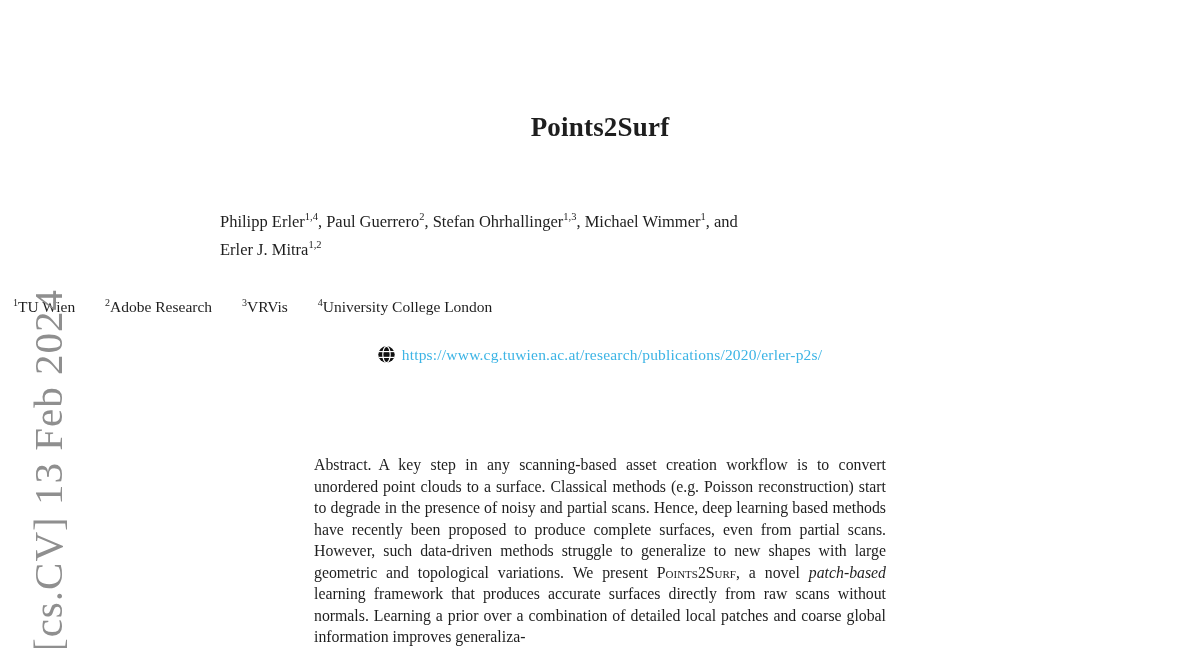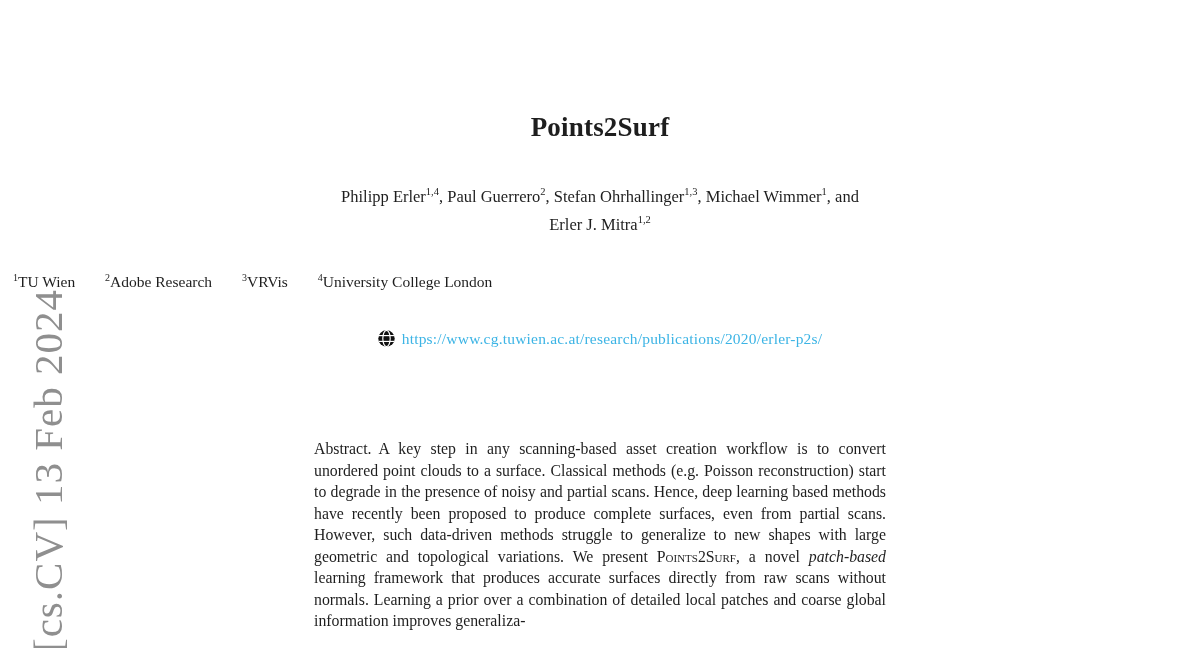--- a/index.html
+++ b/index.html
@@ -35,39 +35,38 @@
   }
 
   .subtitle {
     margin-top: 11px;
     text-align: center;
     font-size: 21px;
     font-weight: bold;
   }
 
   .authors {
-    margin-top: 37px;
-    text-align: center;
+    margin-top: 62px;
     font-size: 16.5px;
     line-height: 23px;
     width: 760px;
     margin-left: auto; margin-right: auto;
   }
   .authors sup { font-size: 10.5px; }
 
   .affiliations {
     margin-top: 37px;
     text-align: left;
     font-size: 15.5px;
   }
   .affiliation { margin: 0 13px; white-space: nowrap; }
   .affiliation sup { font-size: 10px; }
 
   .url-line {
-    margin-top: 39px;
+    margin-top: 30px;
     text-align: center;
     font-size: 15.5px;
   }
   .globe-icon {
     display: inline-block;
     vertical-align: -3px;
     margin-right: 7px;
   }
   .paper-link {
     color: #3cb4e5;

